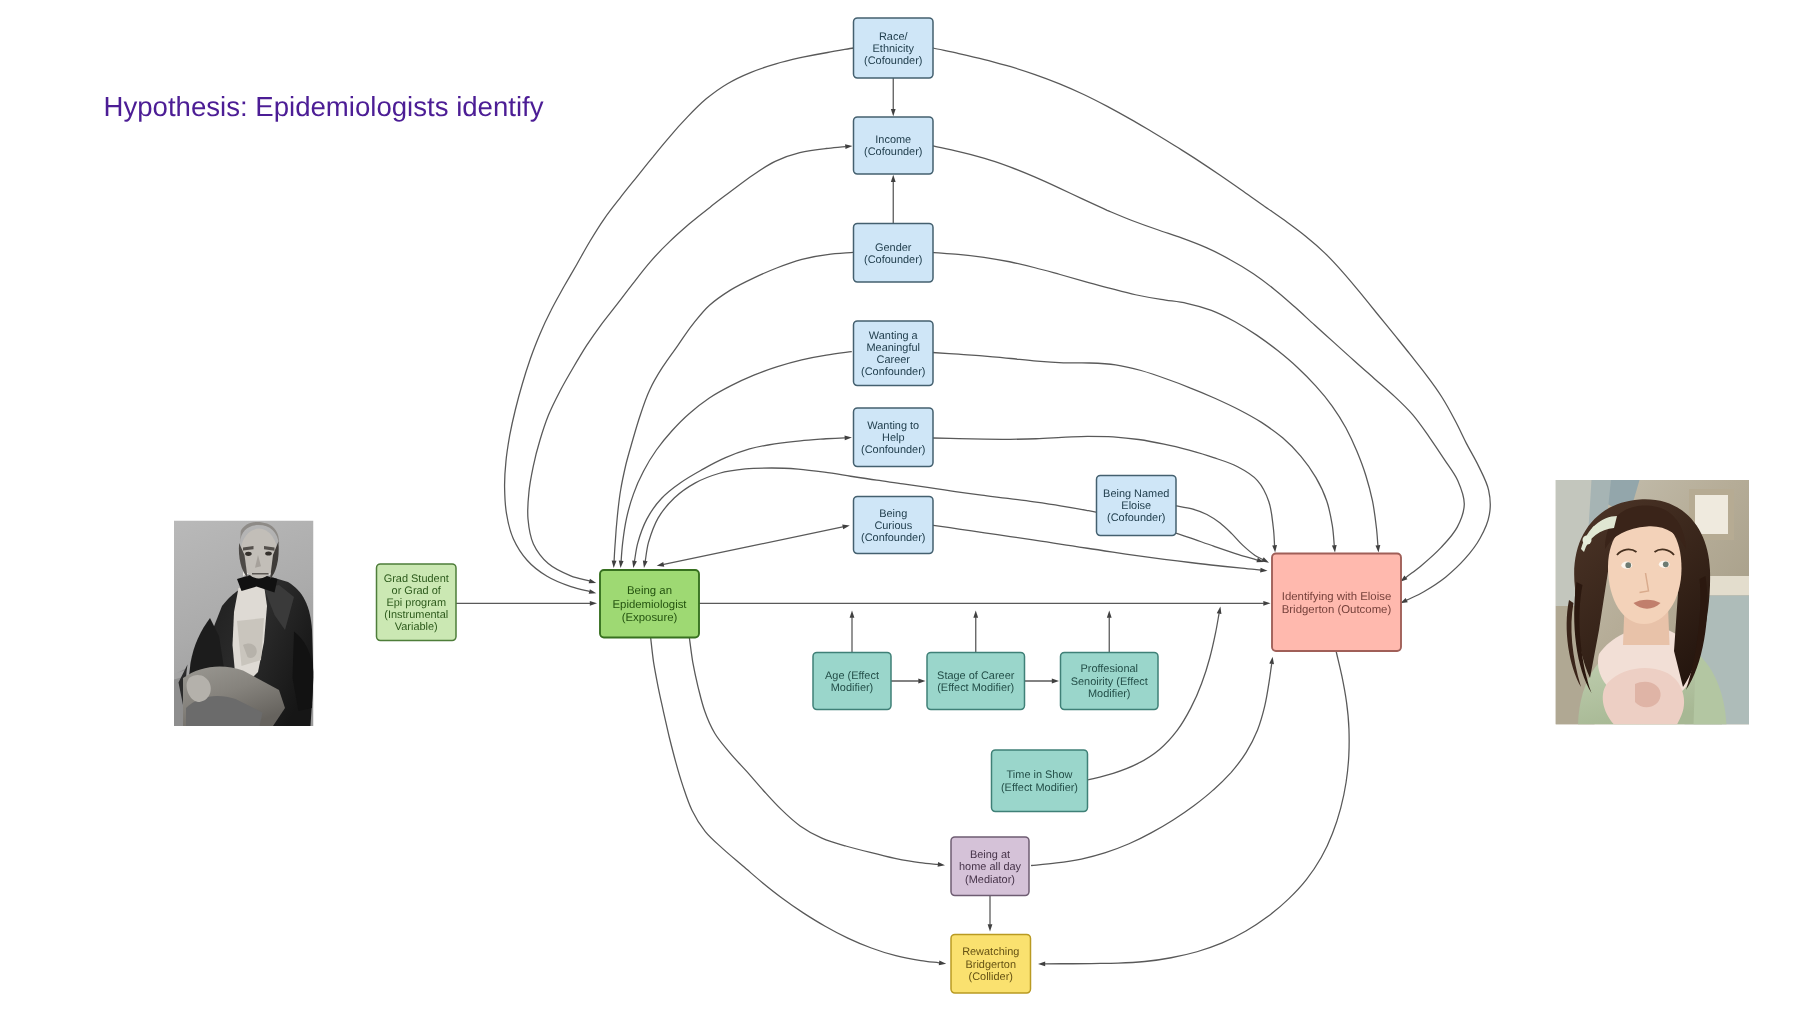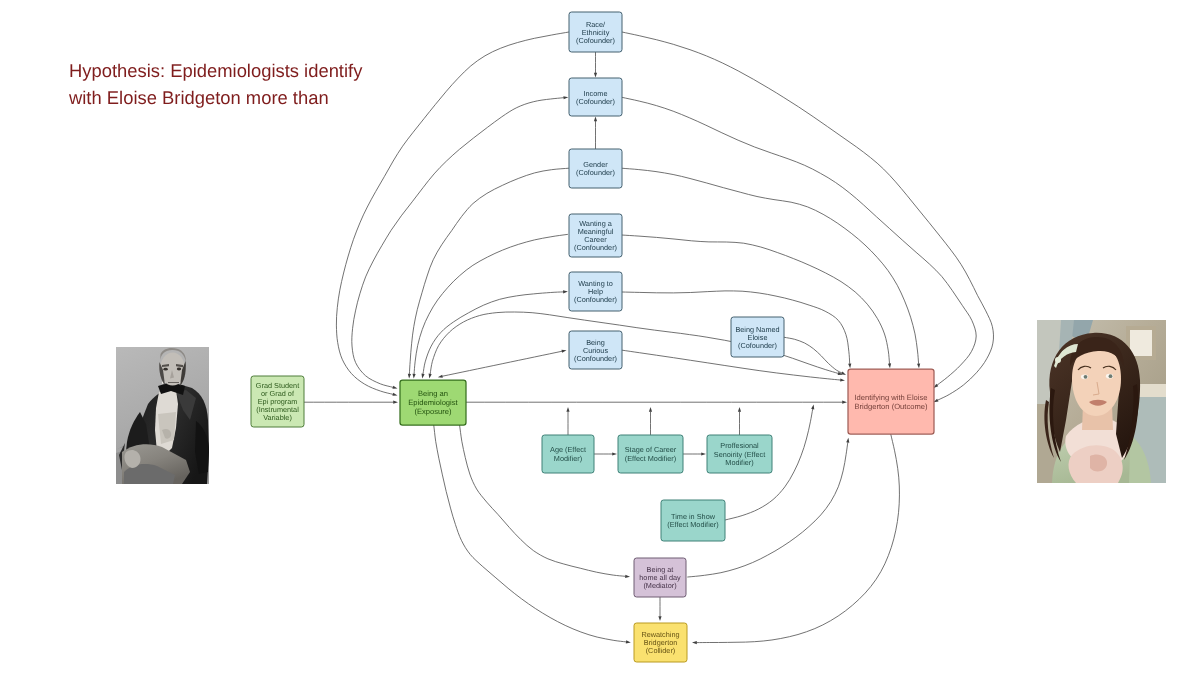--- a/index.html
+++ b/index.html
@@ -1,31 +1,30 @@
 <!DOCTYPE html>
 <html><head>
 <meta charset="utf-8">
 <style>
   html,body{margin:0;padding:0;background:#fff;}
   body{width:1200px;height:675px;overflow:hidden;
        font-family:"Liberation Sans",sans-serif;-webkit-font-smoothing:antialiased;text-rendering:geometricPrecision;}
   #stage{position:relative;width:1200px;height:675px;background:#fff;}
   #hypothesis{position:absolute;left:69px;top:57px;width:360px;white-space:nowrap;
-    font-size:18.4px;line-height:27px;color:#7f1d1d;}
+    font-size:18.4px;line-height:27px;color:#4c1d95;}
   svg.layer{position:absolute;left:0;top:0;width:1200px;height:675px;}
   svg text{font-family:"Liberation Sans",sans-serif;}
 </style>
 </head>
 <body>
 
 <div id="stage">
 
   <div id="hypothesis">
     <div>Hypothesis: Epidemiologists identify</div>
-    <div>with Eloise Bridgeton more than</div>
   </div>
 
   <svg class="layer" viewBox="0 0 1200 675">
     <g>
     <path d="M 569 32 C 564.5 32.8 557.4 33.9 551.7 35 C 545.9 36 540.1 37.1 534.4 38.3 C 528.7 39.6 522.9 40.9 517.3 42.6 C 511.7 44.2 506.1 46 500.7 48.2 C 495.3 50.4 490 52.8 485 55.8 C 480 58.7 475.3 62.2 470.8 65.9 C 466.3 69.7 462.2 73.9 458.2 78.1 C 454.1 82.3 450.2 86.7 446.4 91.2 C 442.6 95.6 438.9 100.1 435.2 104.7 C 431.4 109.2 427.8 113.9 424.2 118.4 C 420.5 123 416.8 127.5 413.2 132.2 C 409.6 136.8 405.9 141.4 402.6 146.2 C 399.2 151 396.2 156 393.2 161 C 390.2 166 387.4 171.2 384.5 176.3 C 381.6 181.4 378.6 186.4 375.7 191.5 C 372.9 196.6 369.9 201.7 367.3 207 C 364.6 212.2 362.1 217.5 359.9 222.9 C 357.6 228.3 355.5 233.8 353.5 239.3 C 351.6 244.8 349.8 250.4 348.2 256 C 346.5 261.7 345 267.3 343.6 273 C 342.2 278.7 340.9 284.5 339.8 290.2 C 338.8 296 337.8 301.8 337.3 307.6 C 336.7 313.4 336.3 319.3 336.4 325.1 C 336.5 330.9 336.7 336.9 337.7 342.6 C 338.6 348.2 339.9 354 342.2 359.2 C 344.5 364.3 347.6 369.3 351.4 373.5 C 355.1 377.7 359.9 381.3 364.7 384.2 C 369.6 387.2 375.6 389.4 380.6 391.1 C 384.9 392.6 389.7 393.5 392.9 394.3" fill="none" stroke="#595959" stroke-width="0.85" stroke-linecap="round"></path>
     <path d="M 563.5 97.7 C 560.2 98.1 555.2 98.4 550.6 99 C 545.2 99.6 538.8 100.3 533.2 101.8 C 527.5 103.2 522 105.1 516.8 107.6 C 511.5 110.1 506.7 113.5 501.8 116.8 C 496.9 120.1 492.3 123.8 487.5 127.3 C 482.8 130.9 478 134.4 473.4 138.1 C 468.7 141.7 464.1 145.4 459.6 149.2 C 455.1 153.1 450.6 157 446.4 161.1 C 442.1 165.2 438 169.4 434.1 173.9 C 430.2 178.3 426.6 183 423 187.7 C 419.3 192.3 415.8 197.1 412.2 201.8 C 408.6 206.5 404.9 211.1 401.3 215.8 C 397.8 220.6 394.4 225.4 391.1 230.3 C 387.9 235.3 384.9 240.4 381.9 245.5 C 378.9 250.6 375.9 255.7 373.2 261 C 370.5 266.2 367.8 271.5 365.6 276.9 C 363.4 282.4 361.6 288 359.9 293.7 C 358.2 299.3 356.7 305.1 355.5 310.9 C 354.3 316.7 353.1 322.5 352.6 328.3 C 352 334.2 351.5 340.2 352 346 C 352.5 351.6 353.3 357.6 355.6 362.6 C 357.9 367.5 361.4 372.1 365.5 375.7 C 369.7 379.3 375.6 381.9 380.5 383.9 C 384.7 385.6 389.7 386.4 392.9 387.3" fill="none" stroke="#595959" stroke-width="0.85" stroke-linecap="round"></path>
     <path d="M 569 168.2 C 564.5 168.6 557.4 168.9 551.6 169.7 C 545.9 170.4 540.2 171.4 534.6 172.9 C 529.1 174.4 523.6 176.4 518.2 178.5 C 512.8 180.6 507.5 182.9 502.3 185.4 C 497 187.9 491.8 190.4 486.9 193.4 C 482 196.5 477.2 199.7 473 203.5 C 468.8 207.3 465.3 211.9 461.7 216.4 C 458.1 220.9 455 225.9 451.7 230.6 C 448.3 235.3 444.8 239.9 441.7 244.8 C 438.6 249.6 435.6 254.6 433.2 259.8 C 430.7 265 428.9 270.5 427.1 276 C 425.2 281.5 423.6 287.1 422 292.7 C 420.4 298.3 418.7 303.8 417.3 309.5 C 416 315.1 414.7 320.8 413.8 326.5 C 412.8 332.2 412.2 338 411.6 343.8 C 411 349.6 410.5 355.9 410.2 361.2 C 409.8 365.7 409.6 370.5 409.4 373.8" fill="none" stroke="#595959" stroke-width="0.85" stroke-linecap="round"></path>
     <path d="M 567.5 234.4 C 563.2 235 556.4 235.8 550.9 236.8 C 545.4 237.7 539.9 238.7 534.5 239.9 C 529 241.2 523.7 242.7 518.3 244.4 C 513 246 507.8 248 502.6 250.1 C 497.5 252.2 492.4 254.5 487.4 257.1 C 482.5 259.6 477.5 262.3 472.9 265.3 C 468.3 268.4 463.9 271.8 459.8 275.5 C 455.6 279.1 451.7 283.1 448 287.2 C 444.3 291.3 440.8 295.6 437.6 300 C 434.4 304.5 431.5 309.3 429 314.2 C 426.4 319.1 424.1 324.2 422.3 329.4 C 420.4 334.6 418.9 340 417.7 345.4 C 416.5 350.8 415.7 356.9 415.1 361.9 C 414.6 366.2 414.3 370.7 414.1 373.8" fill="none" stroke="#595959" stroke-width="0.85" stroke-linecap="round"></path>
     <path d="M 563.1 291.9 C 559.9 292 555.2 292.2 550.7 292.5 C 545.5 292.9 539.3 293.3 533.6 293.9 C 527.9 294.4 522.1 295 516.5 295.9 C 510.9 296.8 505.2 297.8 499.7 299.3 C 494.3 300.9 488.9 302.8 483.7 305.1 C 478.4 307.4 473.4 310.1 468.4 312.9 C 463.4 315.7 458.3 318.5 453.7 321.8 C 449.1 325 444.5 328.4 440.8 332.5 C 437 336.5 433.8 341.2 431.2 346.1 C 428.6 351 426.6 356.9 425.2 361.9 C 424 366.1 423.6 370.8 423 373.9" fill="none" stroke="#595959" stroke-width="0.85" stroke-linecap="round"></path>
     <path d="M 430.2 373.9 C 430.7 370.6 431.2 365.7 432.4 361.3 C 433.9 356.3 435.9 350.3 438.7 345.4 C 441.6 340.5 445.4 335.9 449.5 332 C 453.6 328.1 458.5 324.7 463.6 321.9 C 468.6 319.2 474.2 317.1 479.7 315.5 C 485.3 313.9 491.2 313.2 496.9 312.6 C 502.8 312 508.7 312 514.5 312 C 520.4 312 526.3 312.3 532.1 312.7 C 538 313.2 543.8 314 549.6 314.8 C 555.5 315.6 561.3 316.6 567.1 317.5 C 572.9 318.4 578.7 319.3 584.5 320.1 C 590.3 321 596.2 321.7 602 322.6 C 607.8 323.4 613.6 324.3 619.5 325.1 C 625.3 326 631.1 326.9 636.9 327.7 C 642.7 328.6 648.6 329.4 654.4 330.1 C 660.2 330.9 666.1 331.5 671.9 332.3 C 677.8 333 683.6 333.7 689.4 334.6 C 695.3 335.4 701.1 336.2 706.9 337.2 C 712.7 338.1 718.5 339.1 724.3 340.2 C 730 341.3 735.8 342.4 741.5 343.7 C 747.3 345 753 346.4 758.7 347.9 C 764.4 349.4 770 351 775.7 352.7 C 781.3 354.5 786.9 356.3 792.4 358.2 C 798 360.1 803.5 362.2 809.1 364.1 C 814.6 366 820.6 368.1 825.8 369.7 C 830.2 371.1 834.9 372.4 838.1 373.4" fill="none" stroke="#595959" stroke-width="0.85" stroke-linecap="round"></path>

